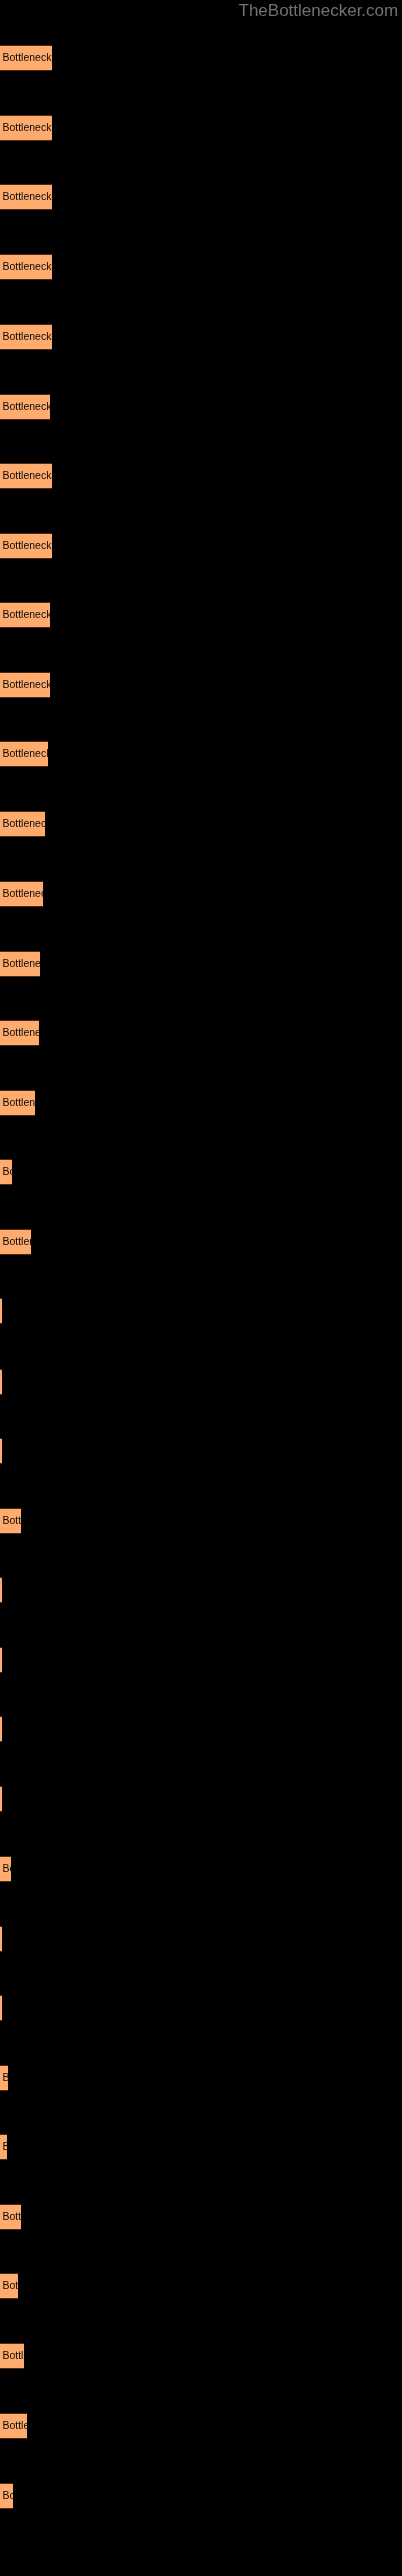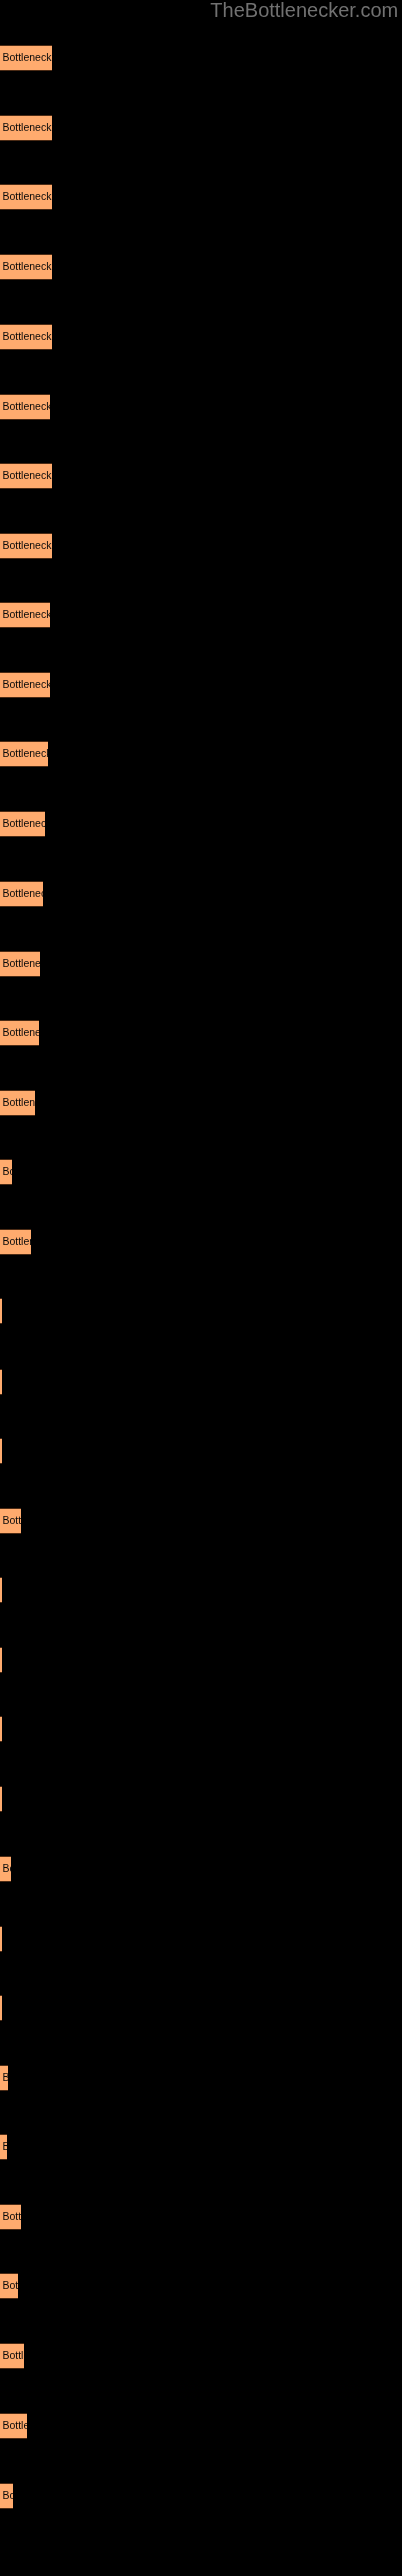--- a/index.html
+++ b/index.html
@@ -19,21 +19,21 @@
     left: 0; top: 0;
     width: 403px;
     height: 2576px;
     background: #000000;
   }
   #watermark {
     position: absolute;
     right: 4.8px;
     top: 0.8px;
     font-family: "Liberation Sans", sans-serif;
-    font-size: 20px;
+    font-size: 17px;
     color: #717171;
     letter-spacing: 0px;
     white-space: nowrap;
     line-height: 19.3px;
   }
   #bars-layer {
     position: absolute;
     left: 0;
     top: 0;
     width: 403px;

